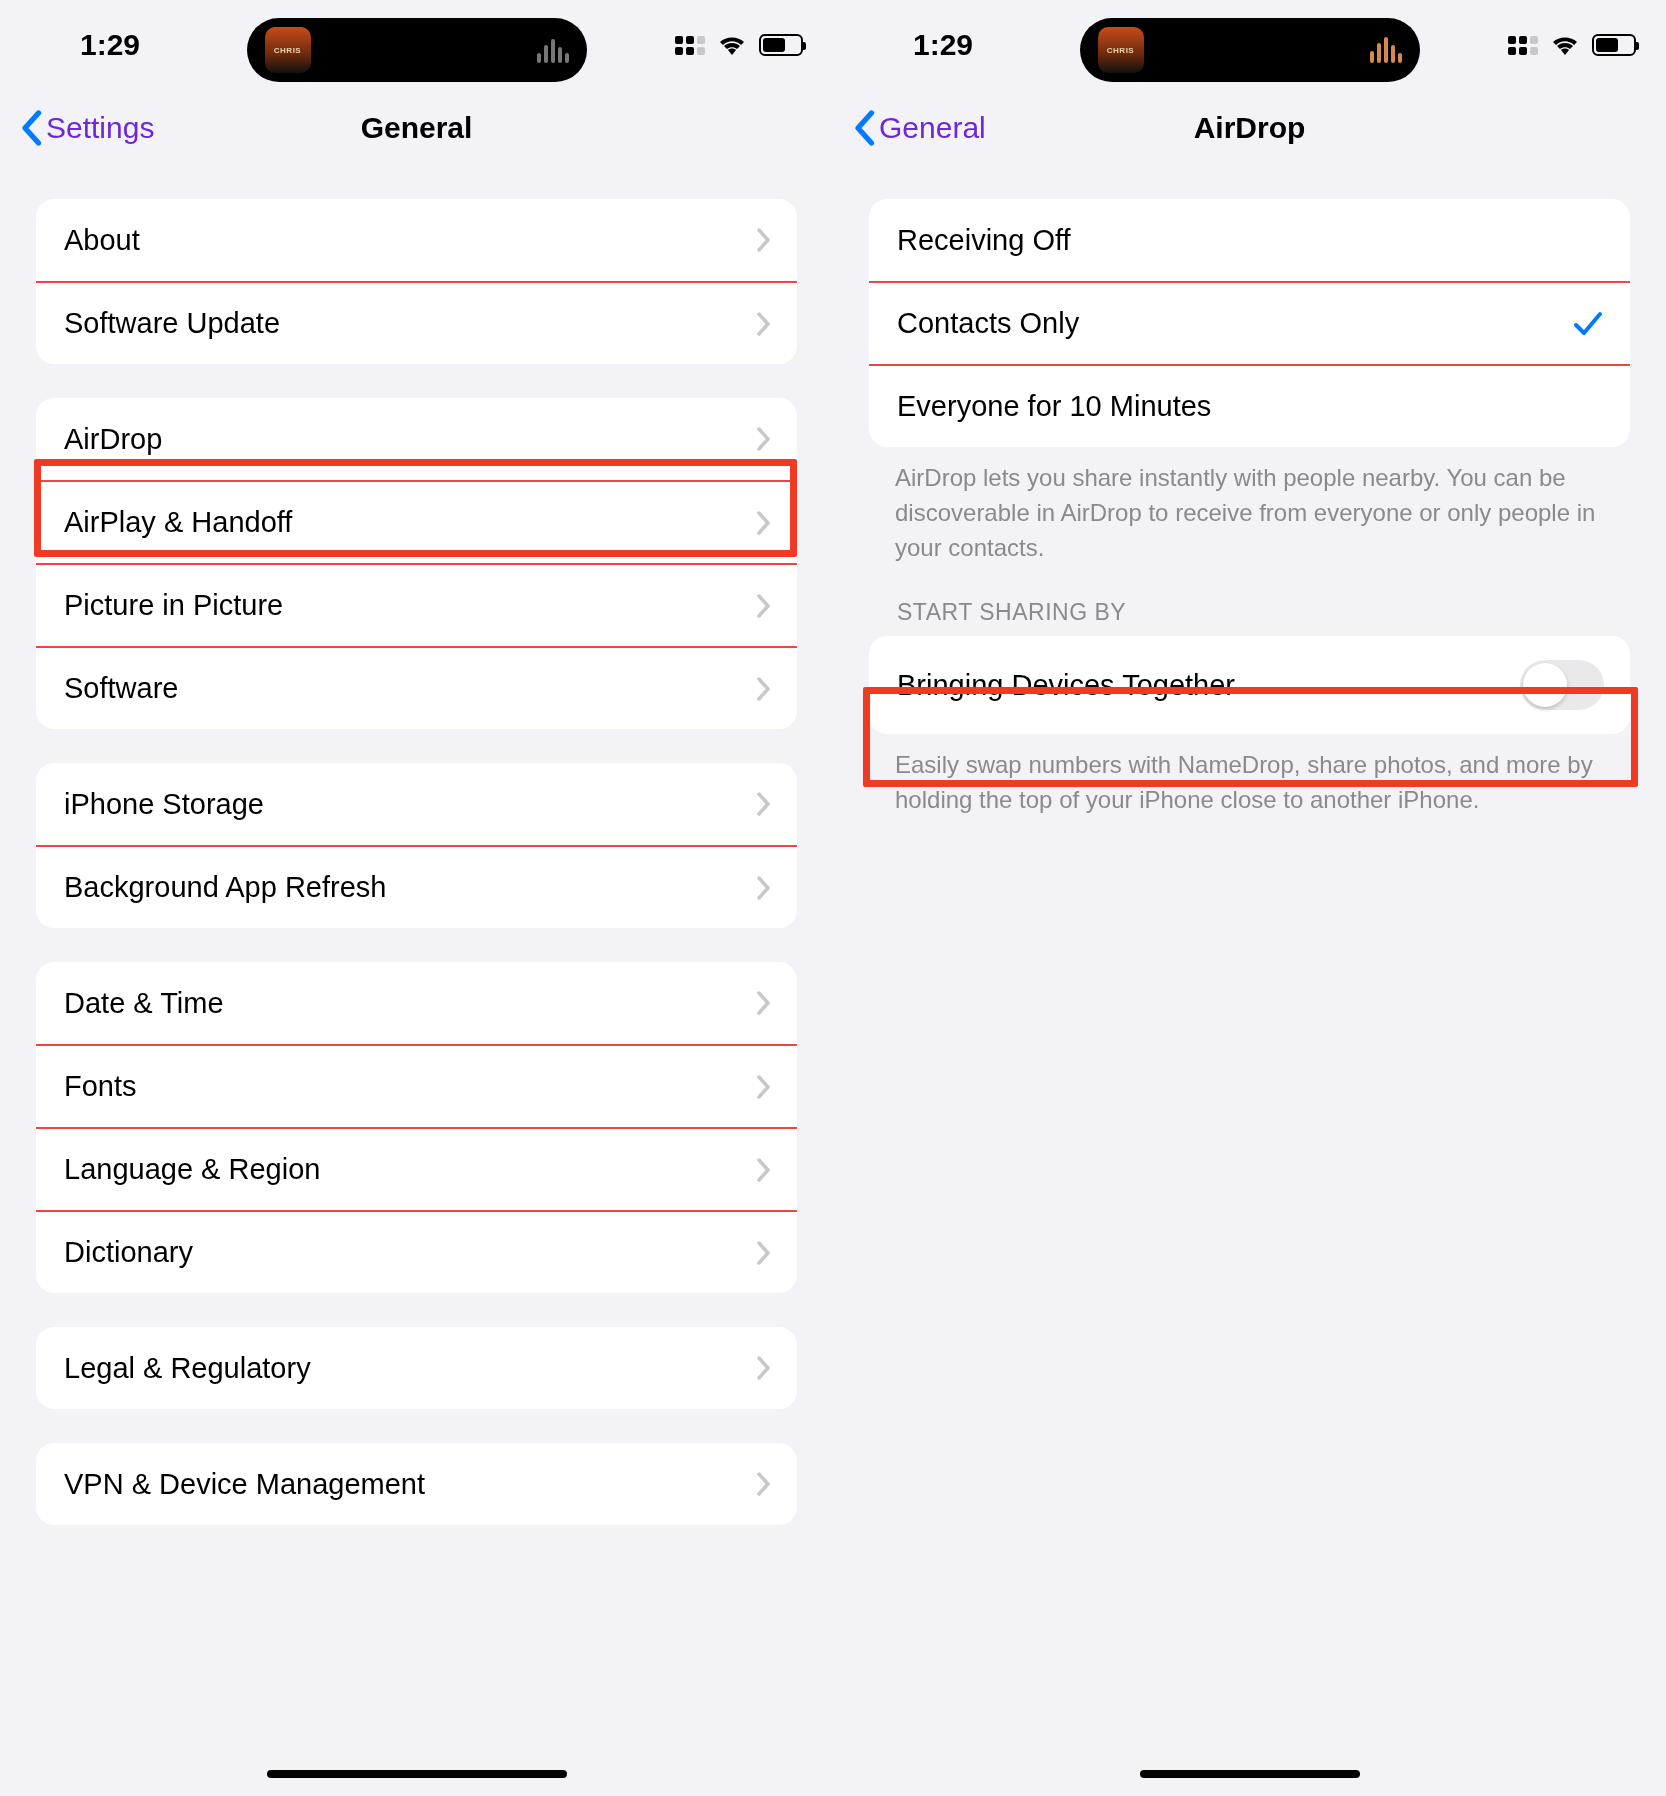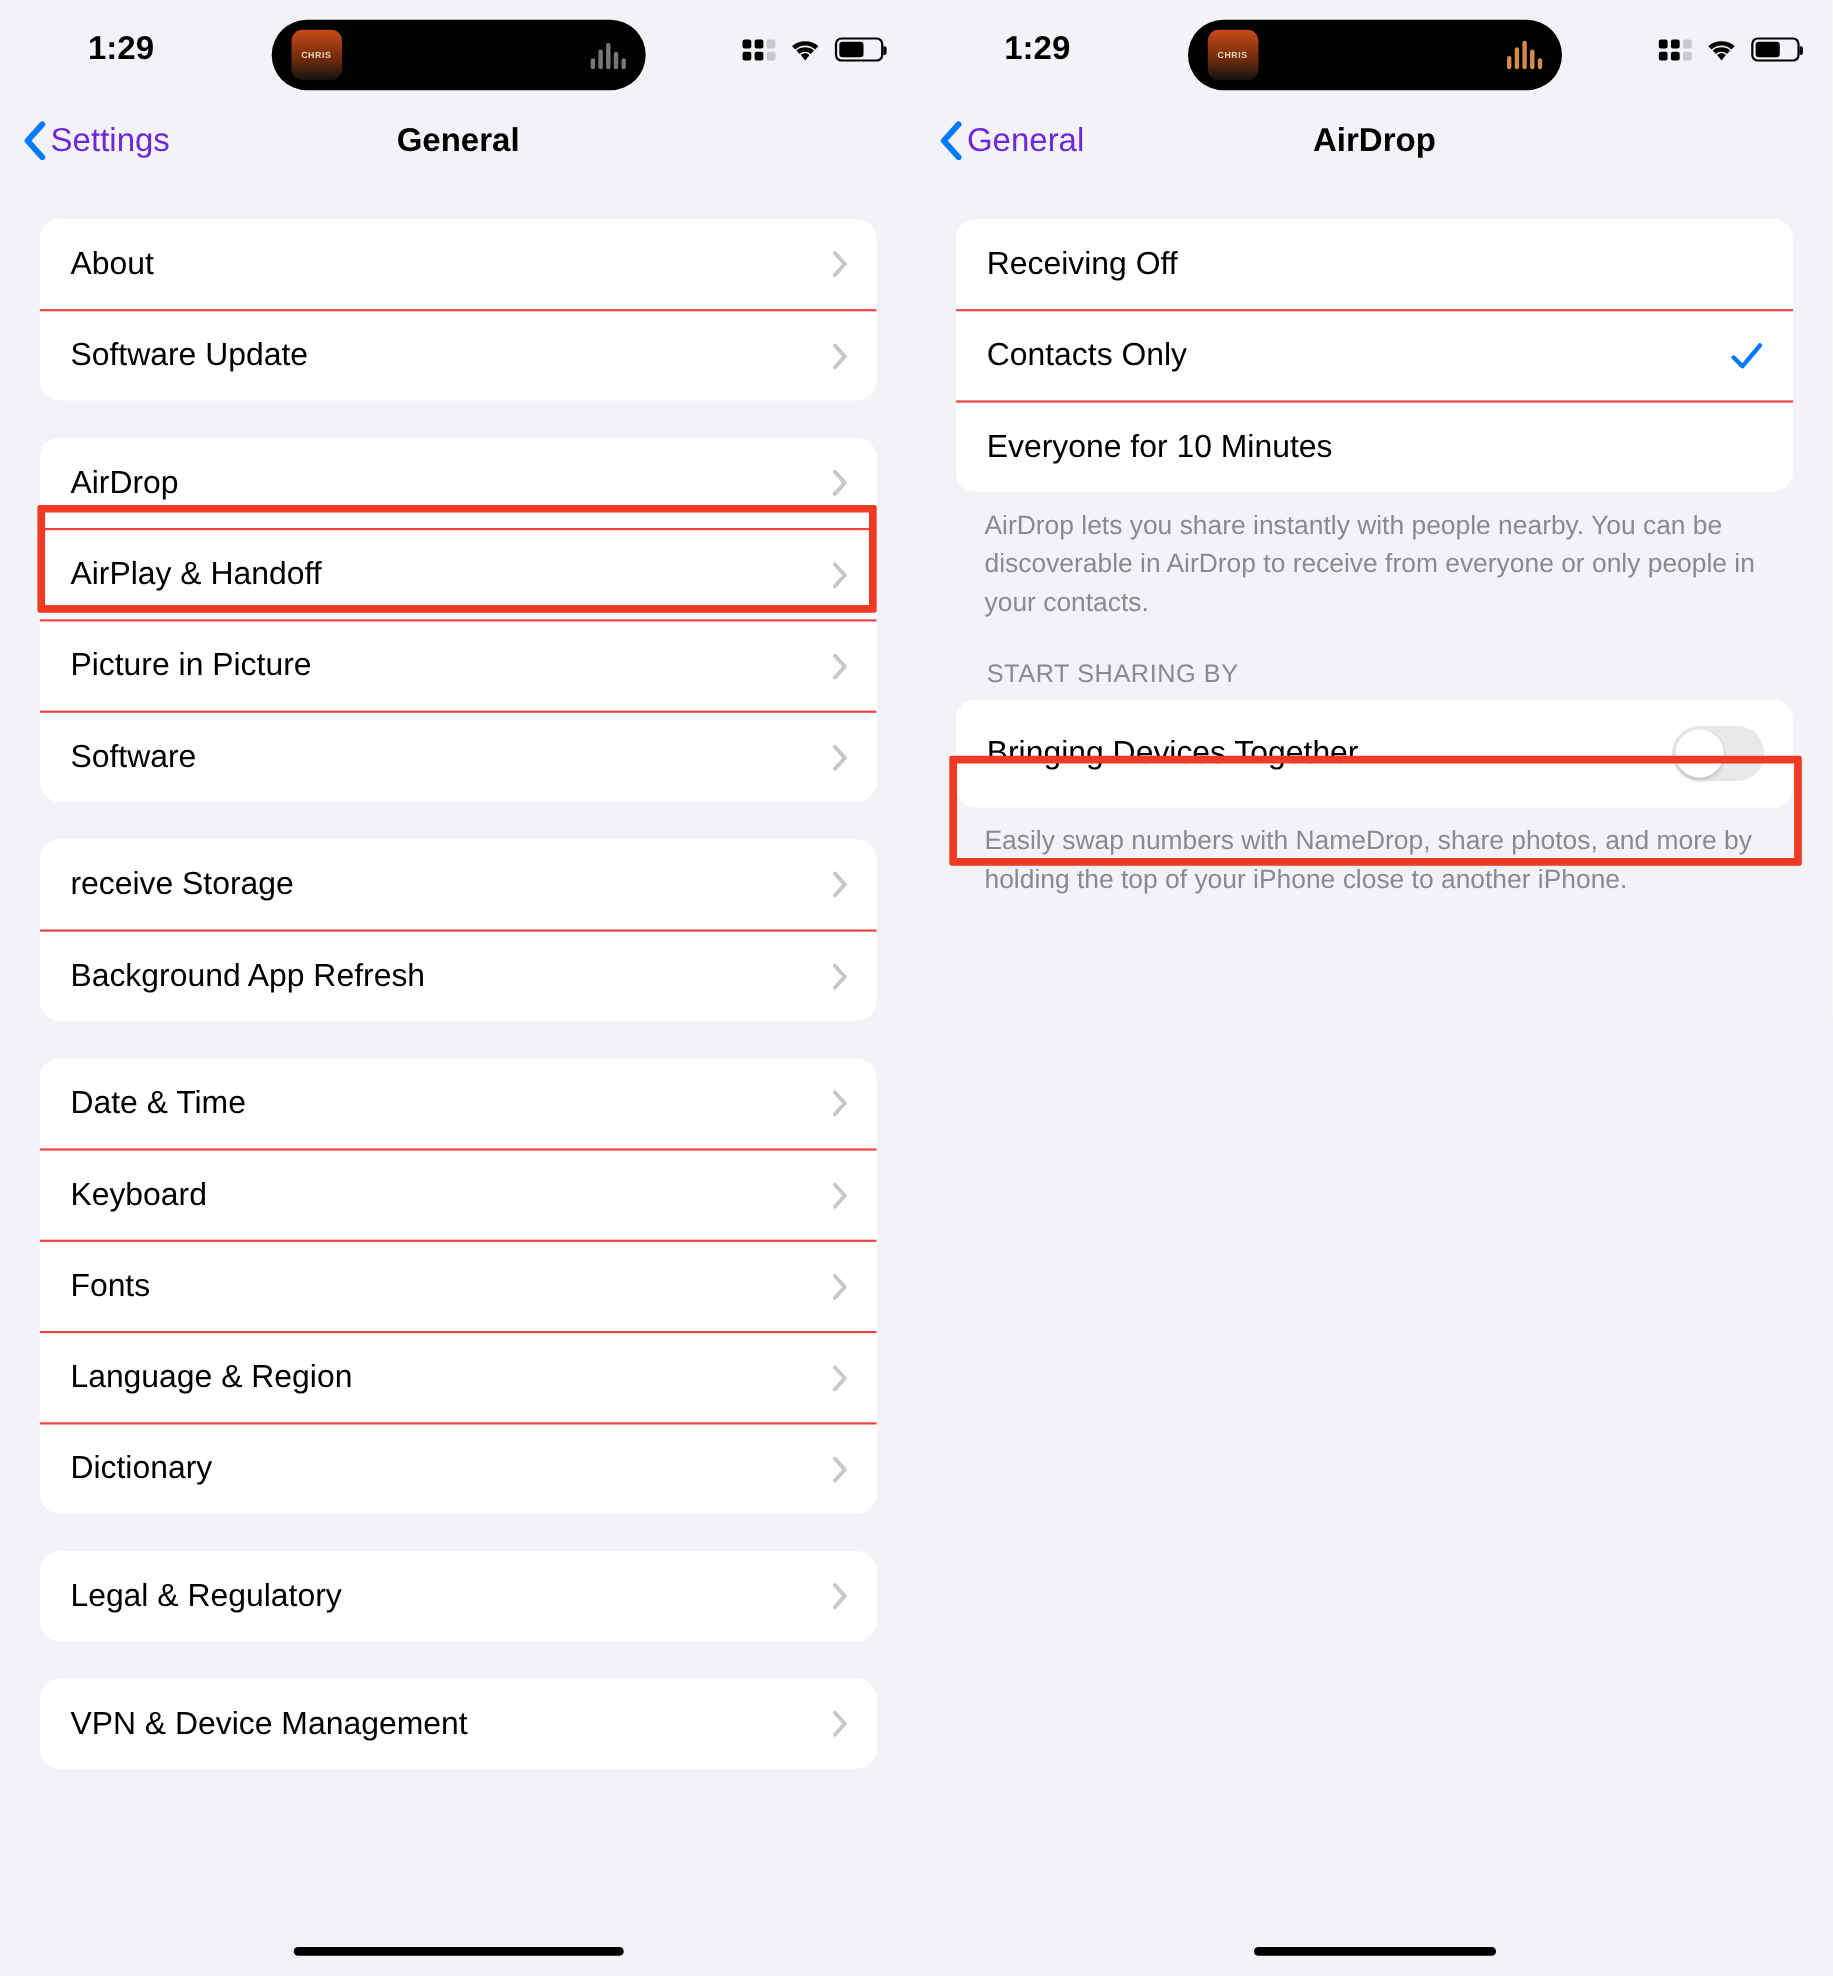--- a/index.html
+++ b/index.html
@@ -239,48 +239,40 @@
         <span class="chevron">
             <svg viewBox="0 0 14 24">
               <path d="M2 2 L11 12 L2 22" stroke="#c7c7cc" stroke-width="3.5" fill="none" stroke-linecap="round" stroke-linejoin="round"></path>
             </svg>
           </span>
       </div>
     </div>
 
     <div class="group">
       <div class="row">
-        <span class="row-label">receive Storage</span>
+        <span class="row-label">iPhone Storage</span>
         <span class="chevron">
             <svg viewBox="0 0 14 24">
               <path d="M2 2 L11 12 L2 22" stroke="#c7c7cc" stroke-width="3.5" fill="none" stroke-linecap="round" stroke-linejoin="round"></path>
             </svg>
           </span>
       </div>
       <div class="row">
         <span class="row-label">Background App Refresh</span>
         <span class="chevron">
             <svg viewBox="0 0 14 24">
               <path d="M2 2 L11 12 L2 22" stroke="#c7c7cc" stroke-width="3.5" fill="none" stroke-linecap="round" stroke-linejoin="round"></path>
             </svg>
           </span>
       </div>
     </div>
 
     <div class="group">
       <div class="row">
         <span class="row-label">Date &amp; Time</span>
-        <span class="chevron">
-            <svg viewBox="0 0 14 24">
-              <path d="M2 2 L11 12 L2 22" stroke="#c7c7cc" stroke-width="3.5" fill="none" stroke-linecap="round" stroke-linejoin="round"></path>
-            </svg>
-          </span>
-      </div>
-      <div class="row">
-        <span class="row-label">Keyboard</span>
         <span class="chevron">
             <svg viewBox="0 0 14 24">
               <path d="M2 2 L11 12 L2 22" stroke="#c7c7cc" stroke-width="3.5" fill="none" stroke-linecap="round" stroke-linejoin="round"></path>
             </svg>
           </span>
       </div>
       <div class="row">
         <span class="row-label">Fonts</span>
         <span class="chevron">
             <svg viewBox="0 0 14 24">

